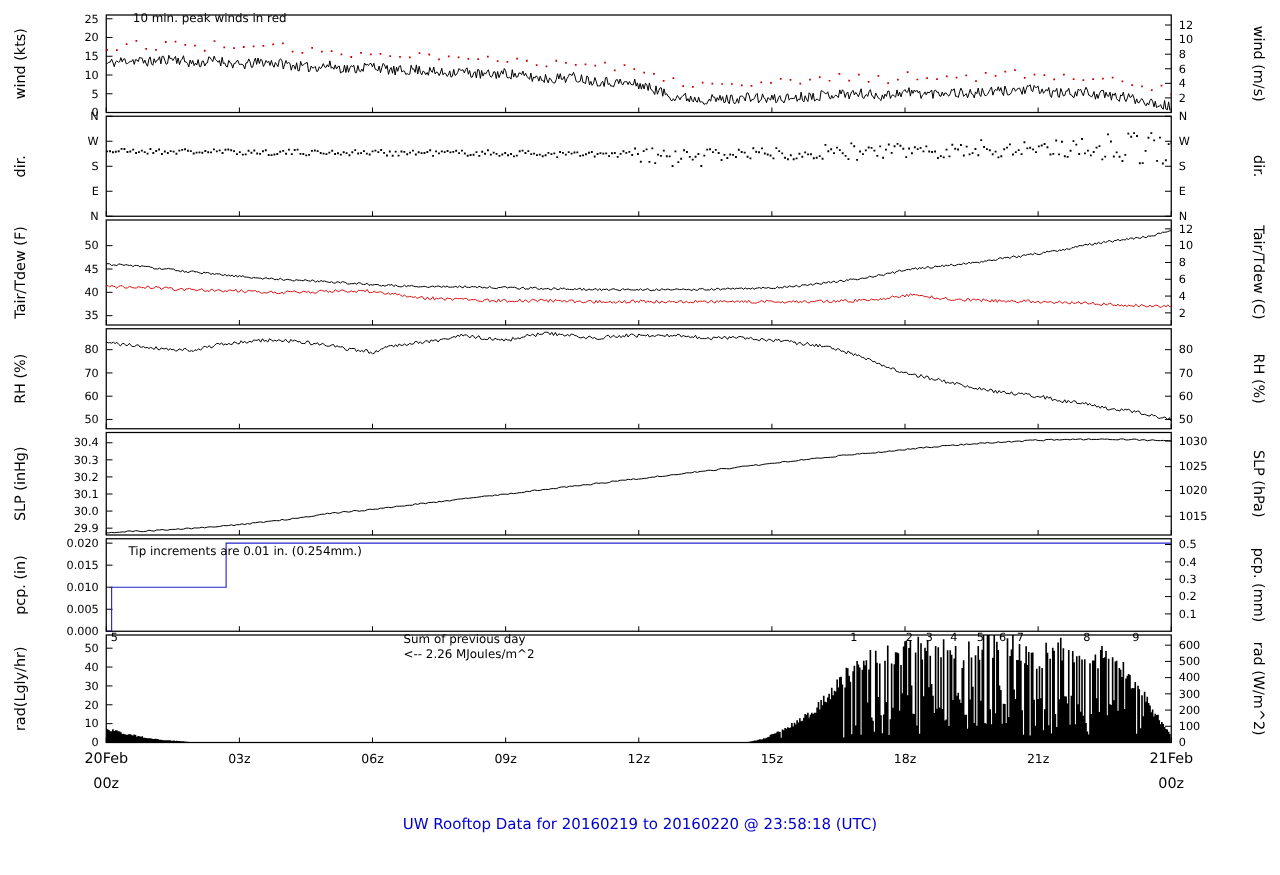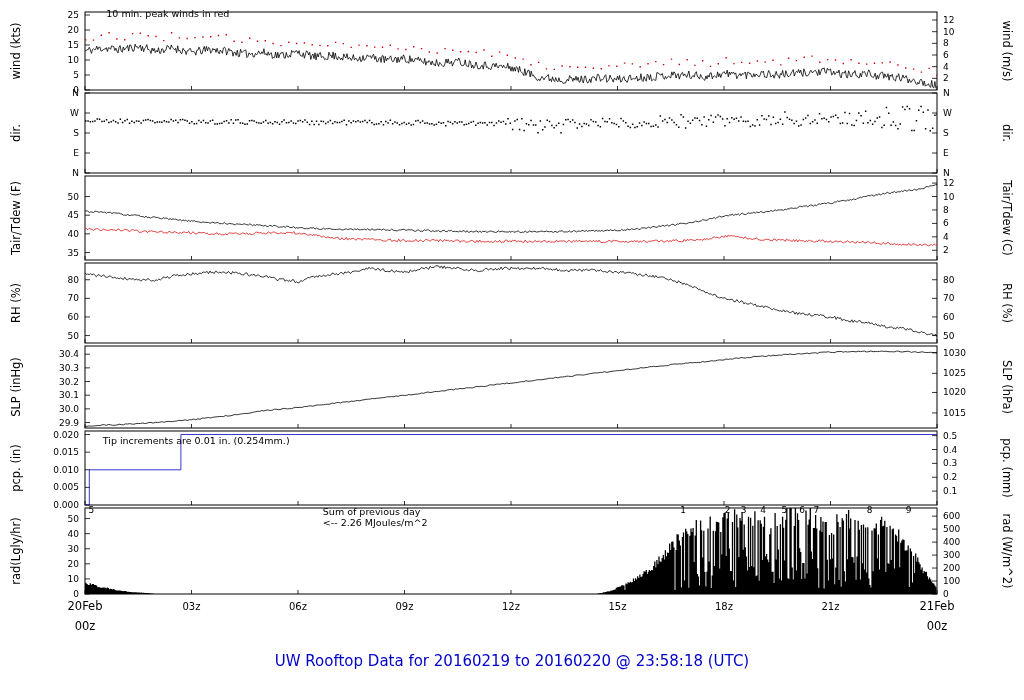--- a/index.html
+++ b/index.html
@@ -1,19 +1,19 @@
 <!DOCTYPE html>
 <html><head>
 <meta charset="utf-8">
 <style>
   html,body{margin:0;padding:0;background:#ffffff;}
   .frame{width:1024px;height:700px;background:#ffffff;position:relative;
          font-family:"DejaVu Sans","Liberation Sans",sans-serif;}
   svg text{font-family:"DejaVu Sans","Liberation Sans",sans-serif;fill:#000;}
-  .chart-title{width:1024px;text-align:center;color:#0000cc;font-size:15px;
+  .chart-title{width:1024px;text-align:center;color:#0000cc;font-size:12px;
                margin-top:12px;font-family:"DejaVu Sans","Liberation Sans",sans-serif;}
 </style>
 </head>
 <body>
 
 <div class="frame">
   <svg id="meteogram" width="1024" height="636" viewBox="0 0 1024 636">
       <g>
         <clipPath id="clip0">
           <rect x="85" y="12" width="852" height="78"></rect>

